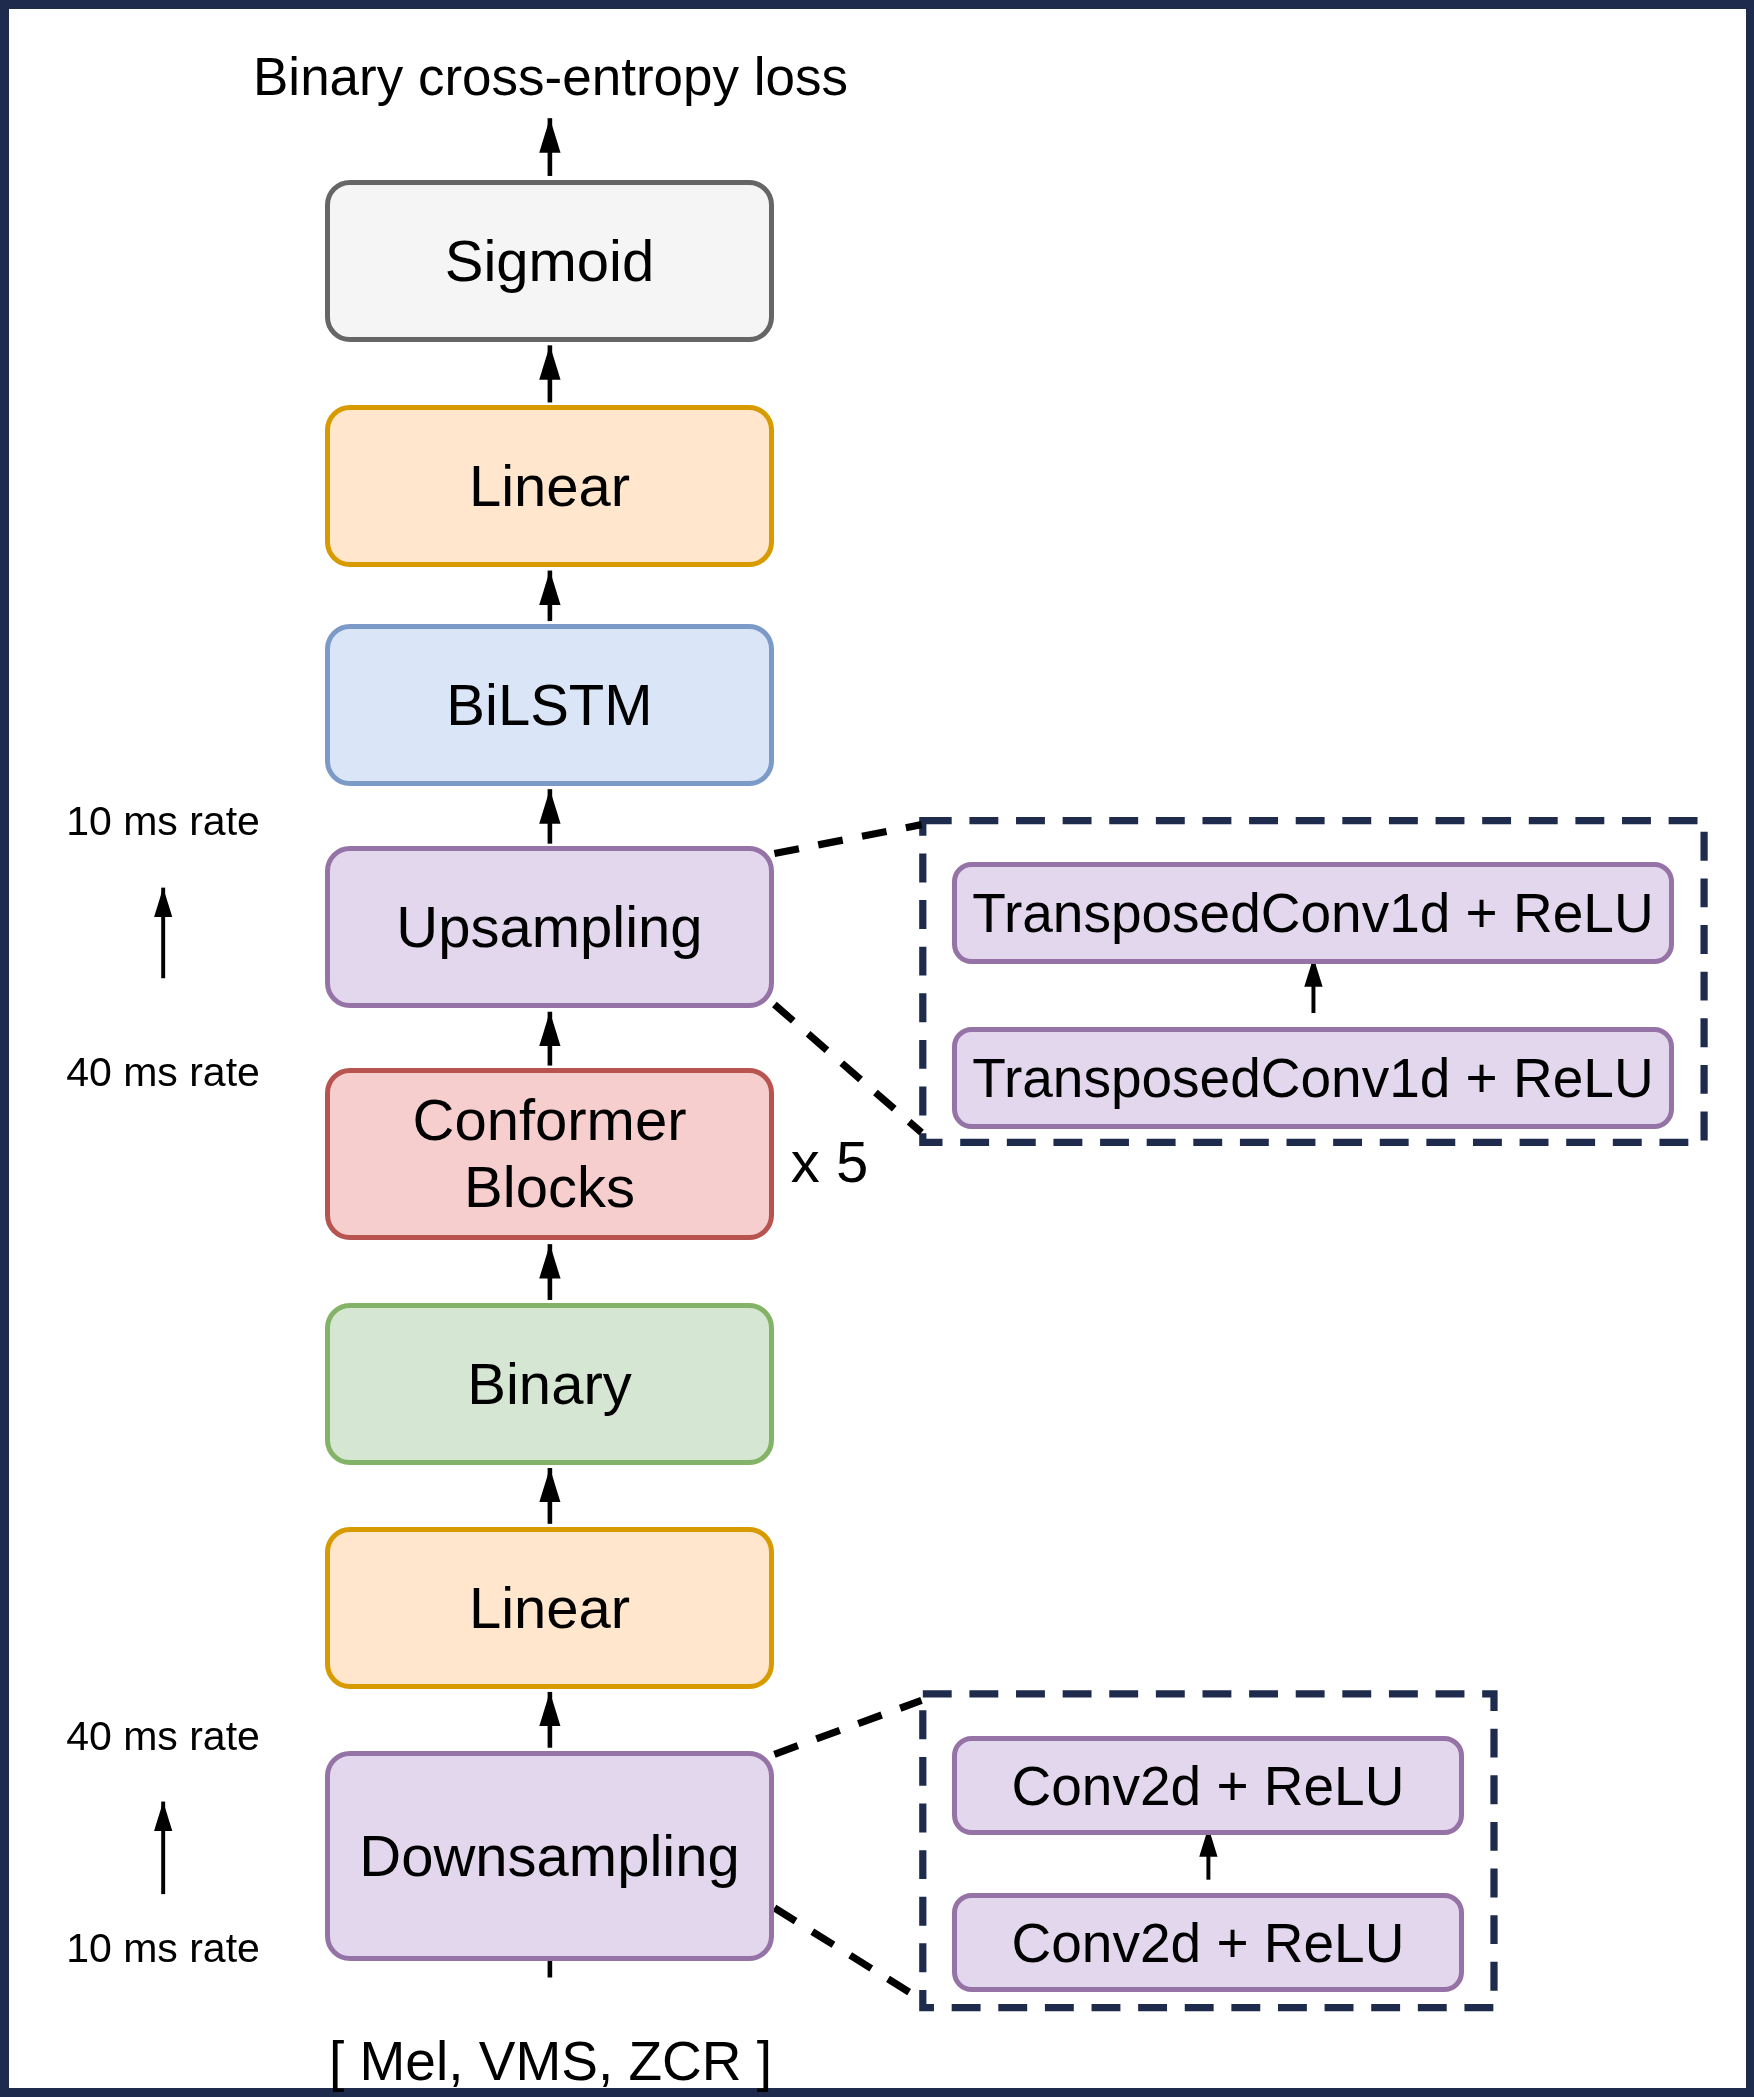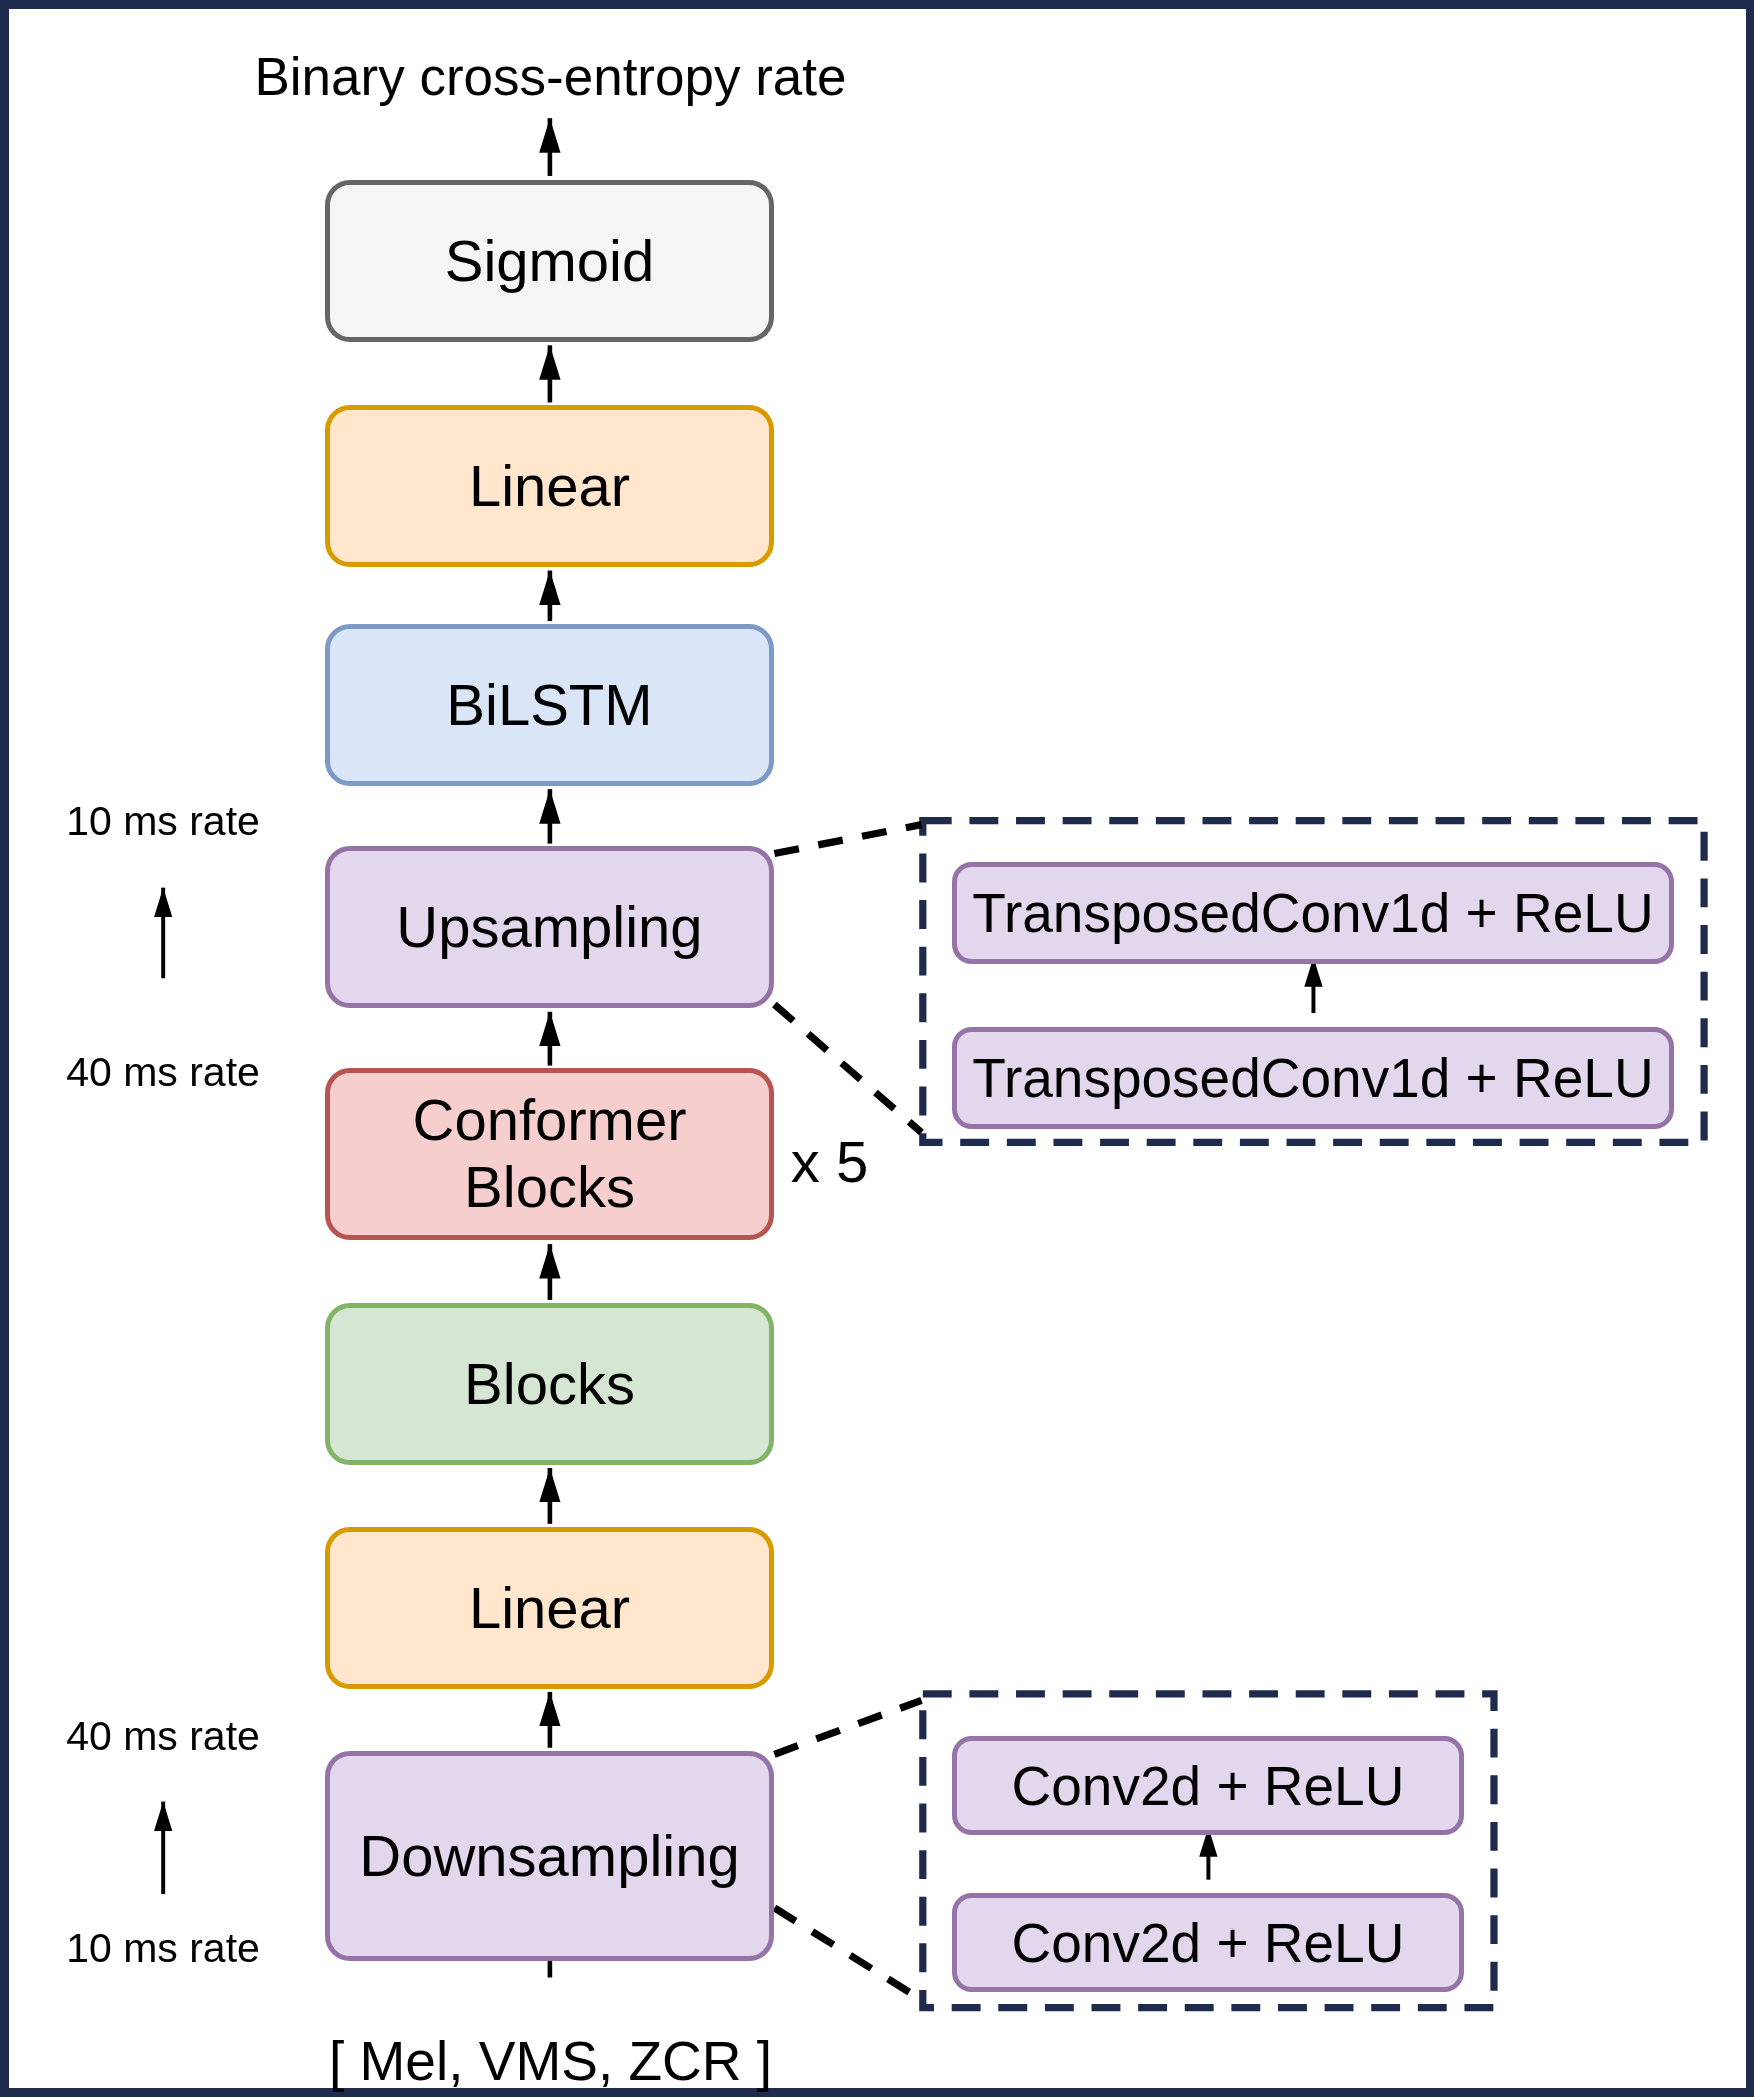--- a/index.html
+++ b/index.html
@@ -76,21 +76,21 @@
 
   <line class="dash-connector" x1="1179" y1="1300" x2="1403" y2="1256"></line>
   <line class="dash-connector" x1="1179" y1="1530" x2="1403" y2="1725"></line>
   <line class="dash-connector" x1="1179" y1="2672" x2="1403" y2="2590"></line>
   <line class="dash-connector" x1="1179" y1="2906" x2="1403" y2="3046"></line>
 
   <line class="arrow thin" x1="2000" y1="1543" x2="2000" y2="1458" marker-end="url(#arrowhead)"></line>
   <line class="arrow thin" x1="1840" y1="2863" x2="1840" y2="2783" marker-end="url(#arrowhead)"></line>
 </svg>
 
-<div class="free-label title-label" style="left:222px;top:46px;width:657px;">Binary cross-entropy rate</div>
+<div class="free-label title-label" style="left:222px;top:46px;width:657px;">Binary cross-entropy loss</div>
 
 <div class="node sigmoid nowrap" style="left:325px;top:180px;width:449px;height:162px;">
   <span>Sigmoid</span>
 </div>
 
 <div class="node linear nowrap" style="left:325px;top:405px;width:449px;height:162px;">
   <span>Linear</span>
 </div>
 
 <div class="node bilstm nowrap" style="left:325px;top:624px;width:449px;height:162px;">
@@ -101,21 +101,21 @@
   <span>Upsampling</span>
 </div>
 
 <div class="node conformer" style="left:325px;top:1068px;width:449px;height:172px;padding:0 7.9px;">
   <span>Conformer Blocks</span>
 </div>
 
 <div class="free-label repeat-label" style="left:780px;top:1128px;width:99px;">x 5</div>
 
 <div class="node dropout nowrap" style="left:325px;top:1303px;width:449px;height:162px;">
-  <span>Blocks</span>
+  <span>Binary</span>
 </div>
 
 <div class="node linear nowrap" style="left:325px;top:1527px;width:449px;height:162px;">
   <span>Linear</span>
 </div>
 
 <div class="node purple nowrap" style="left:325px;top:1751px;width:449px;height:210px;">
   <span>Downsampling</span>
 </div>
 

